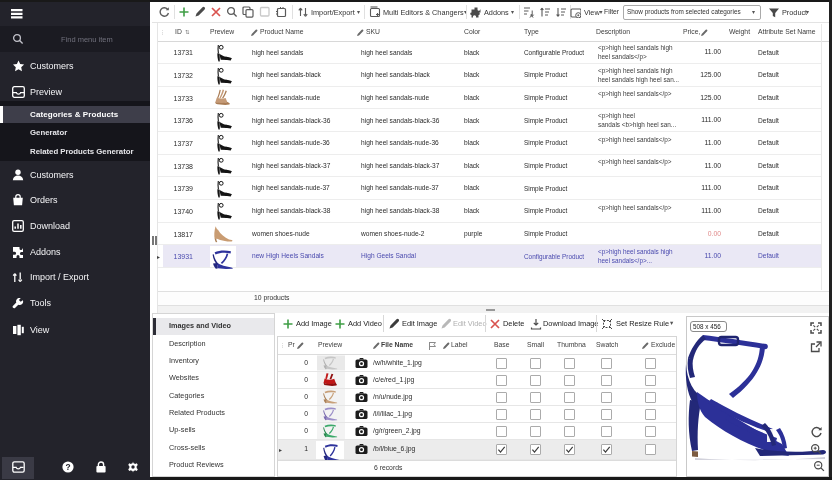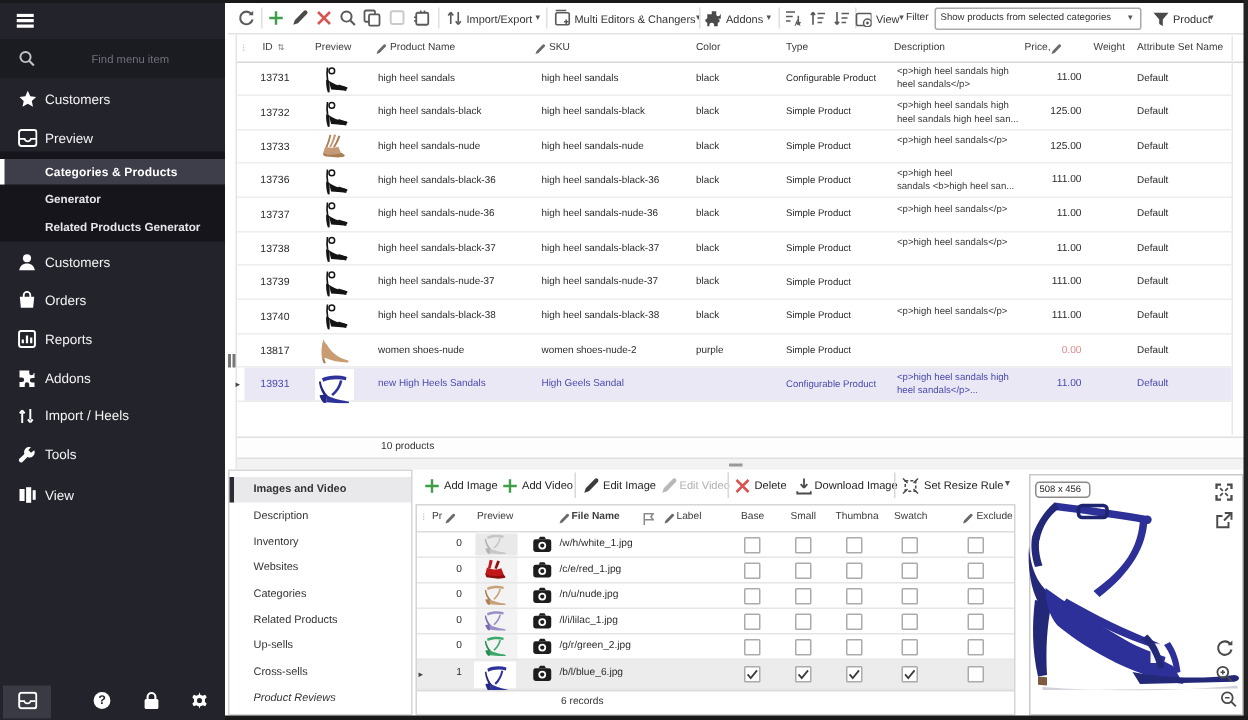--- a/index.html
+++ b/index.html
@@ -43,30 +43,30 @@
     <div class="abs" style="left:30px;top:169.5px;font-size:9px;line-height:11px;color:#f4f4f6;text-align:left;white-space:nowrap;">Customers</div>
     <svg class="ic" style="left:12px;top:194.0px" width="12" height="12" viewBox="0 0 12 12">
       <path d="M1.2 3.8h9.6l-0.7 7.4H1.9z" fill="#fff"></path>
       <path d="M3.8 5V2.8a2.2 2.2 0 0 1 4.4 0V5" fill="none" stroke="#fff" stroke-width="1.2"></path>
     </svg>
     <div class="abs" style="left:30px;top:194.5px;font-size:9px;line-height:11px;color:#f4f4f6;text-align:left;white-space:nowrap;">Orders</div>
     <svg class="ic" style="left:12px;top:220.0px" width="12" height="12" viewBox="0 0 12 12">
       <rect x="0.7" y="0.7" width="10.6" height="10.6" rx="1.4" fill="none" stroke="#fff" stroke-width="1.3"></rect>
       <path d="M3.2 8.8V6.4M6 8.8V3.6M8.8 8.8V5" stroke="#fff" stroke-width="1.5"></path>
     </svg>
-    <div class="abs" style="left:30px;top:220.5px;font-size:9px;line-height:11px;color:#f4f4f6;text-align:left;white-space:nowrap;">Reports</div>
+    <div class="abs" style="left:30px;top:220.5px;font-size:9px;line-height:11px;color:#f4f4f6;text-align:left;white-space:nowrap;">Download</div>
     <svg class="ic" style="left:12px;top:245.5px" width="12" height="13" viewBox="0 0 12 13">
       <path d="M4.5 1h3v1.6a1.5 1.5 0 1 0 3 0H11v3.4H9.4a1.5 1.5 0 1 0 0 3H11V12H7.5v-1.6a1.5 1.5 0 1 0-3 0V12H1V8.7h1.6a1.5 1.5 0 1 0 0-3H1V1z" fill="#fff"></path>
     </svg>
     <div class="abs" style="left:30px;top:246.5px;font-size:9px;line-height:11px;color:#f4f4f6;text-align:left;white-space:nowrap;">Addons</div>
     <svg class="ic" style="left:12px;top:271.0px" width="11" height="12" viewBox="0 0 11 12">
       <path d="M2.8 11V4M2.8 2.6L1.2 4.6M2.8 2.6l1.6 2" stroke="#fff" stroke-width="1.3" fill="none"></path>
       <path d="M8.2 1.6v7M8.2 10.6L6.6 8.6M8.2 10.6l1.6-2" stroke="#fff" stroke-width="1.3" fill="none"></path>
     </svg>
-    <div class="abs" style="left:30px;top:271.5px;font-size:9px;line-height:11px;color:#f4f4f6;text-align:left;white-space:nowrap;">Import / Heels</div>
+    <div class="abs" style="left:30px;top:271.5px;font-size:9px;line-height:11px;color:#f4f4f6;text-align:left;white-space:nowrap;">Import / Export</div>
     <svg class="ic" style="left:12px;top:297.5px" width="12" height="11" viewBox="0 0 12 11">
       <path d="M10.8 2.2a3.4 3.4 0 0 1-4.5 4.5L3 10a1.5 1.5 0 0 1-2.1-2.1l3.4-3.3a3.4 3.4 0 0 1 4.4-4.4L6.9 2l1.8 1.8z" fill="#fff"></path>
     </svg>
     <div class="abs" style="left:30px;top:297.5px;font-size:9px;line-height:11px;color:#f4f4f6;text-align:left;white-space:nowrap;">Tools</div>
     <svg class="ic" style="left:12px;top:324.0px" width="12" height="12" viewBox="0 0 12 12">
       <rect x="1" y="2" width="3.4" height="8" fill="#fff"></rect>
       <rect x="5.4" y="0.8" width="3.4" height="10.4" fill="#fff"></rect>
       <rect x="9.8" y="2.8" width="2" height="6.4" fill="#fff"></rect>
     </svg>
     <div class="abs" style="left:30px;top:324.5px;font-size:9px;line-height:11px;color:#f4f4f6;text-align:left;white-space:nowrap;">View</div>
@@ -393,21 +393,21 @@
 <div class="abs" style="left:153px;top:317.5px;width:121px;height:17px;background:#e9e9ec;"></div>
 <div class="abs" style="left:153px;top:317.5px;width:3px;height:17px;background:#2c2c35;"></div>
 <div class="abs" style="left:169px;top:321.4px;font-size:7.3px;line-height:9.3px;color:#333;text-align:left;white-space:nowrap;font-weight:bold;">Images and Video</div>
 <div class="abs" style="left:169px;top:338.7px;font-size:7.3px;line-height:9.3px;color:#333;text-align:left;white-space:nowrap;">Description</div>
 <div class="abs" style="left:169px;top:356.0px;font-size:7.3px;line-height:9.3px;color:#333;text-align:left;white-space:nowrap;">Inventory</div>
 <div class="abs" style="left:169px;top:373.2px;font-size:7.3px;line-height:9.3px;color:#333;text-align:left;white-space:nowrap;">Websites</div>
 <div class="abs" style="left:169px;top:390.6px;font-size:7.3px;line-height:9.3px;color:#333;text-align:left;white-space:nowrap;">Categories</div>
 <div class="abs" style="left:169px;top:407.9px;font-size:7.3px;line-height:9.3px;color:#333;text-align:left;white-space:nowrap;">Related Products</div>
 <div class="abs" style="left:169px;top:425.2px;font-size:7.3px;line-height:9.3px;color:#333;text-align:left;white-space:nowrap;">Up-sells</div>
 <div class="abs" style="left:169px;top:442.5px;font-size:7.3px;line-height:9.3px;color:#333;text-align:left;white-space:nowrap;">Cross-sells</div>
-<div class="abs" style="left:169px;top:459.8px;font-size:7.3px;line-height:9.3px;color:#333;text-align:left;white-space:nowrap;font-style:italic;">Product Reviews</div>
+<div class="abs" style="left:169px;top:459.8px;font-size:7.3px;line-height:9.3px;color:#333;text-align:left;white-space:nowrap;">Product Reviews</div>
 <svg class="ic" style="left:282px;top:317.5px" width="12" height="12" viewBox="0 0 12 12">
     <path d="M6 1.5v9M1.5 6h9" stroke="#3f9e46" stroke-width="1.6"></path>
   </svg>
 <div class="abs" style="left:296px;top:318.8px;font-size:7.4px;line-height:9.4px;color:#222;text-align:left;white-space:nowrap;">Add Image</div>
 <svg class="ic" style="left:334px;top:317.5px" width="12" height="12" viewBox="0 0 12 12">
     <path d="M6 1.5v9M1.5 6h9" stroke="#3f9e46" stroke-width="1.6"></path>
   </svg>
 <div class="abs" style="left:348px;top:318.8px;font-size:7.4px;line-height:9.4px;color:#222;text-align:left;white-space:nowrap;">Add Video</div>
 <div class="abs" style="left:383px;top:315px;width:1px;height:17px;background:#d8d8d8;"></div>
 <svg class="ic" style="left:388px;top:317.5px" width="11" height="11" viewBox="0 0 11 11">

